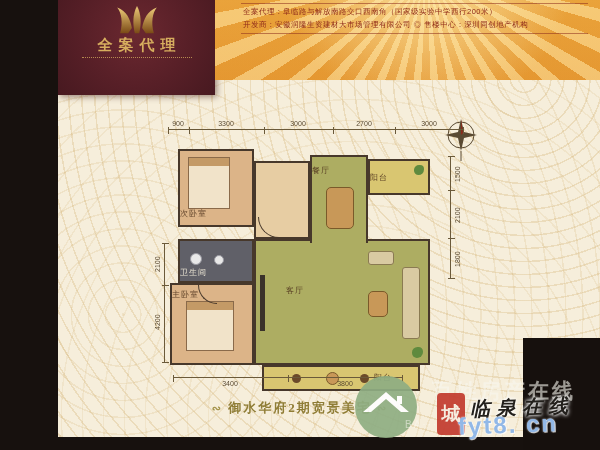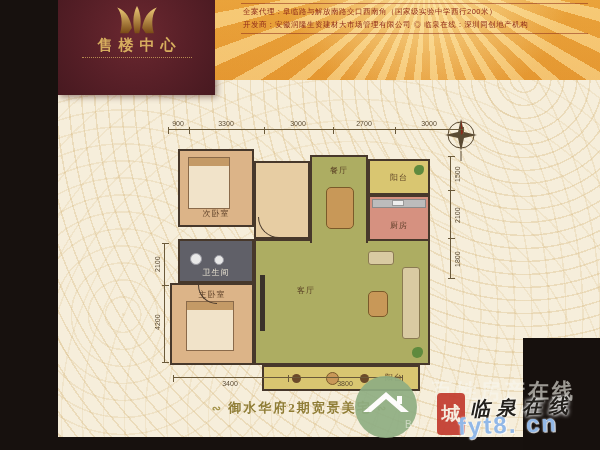--- a/index.html
+++ b/index.html
@@ -54,21 +54,21 @@
     letter-spacing:1px;color:#7d1717;line-height:21px;
   }
   .hdr-rule{height:0;border-top:1px solid rgba(140,45,30,.55);margin:3px 12px 0 26px;}
   .hdr-line{font-size:7.5px;color:#8e2a1a;padding-left:28px;margin-top:3px;letter-spacing:.5px;}
   
   .compass{position:absolute;left:382px;top:116px;width:42px;height:46px;}
   
   .plan{position:absolute;left:100px;top:113px;width:310px;height:292px;}
   .room{position:absolute;border:2px solid #47382b;box-sizing:border-box;}
   .room-label{
-    position:absolute;left:0;right:0;text-align:center;
+    position:absolute;left:0;right:0;
     font-size:8px;color:rgba(80,52,30,.9);letter-spacing:1px;
   }
   .r-bed2{left:20px;top:36px;width:76px;height:78px;background:#dcb488;}
   .r-hall{left:96px;top:48px;width:56px;height:78px;background:#e7cda3;}
   .r-dining{left:152px;top:42px;width:58px;height:88px;background:#adad62;border-bottom:none;z-index:3;}
   .r-balc-top{left:210px;top:46px;width:62px;height:36px;background:#d9c671;}
   .r-kitchen{left:210px;top:82px;width:62px;height:46px;background:#d69180;}
   .r-bath{left:20px;top:126px;width:76px;height:44px;background:#606068;}
   .r-master{left:12px;top:170px;width:84px;height:82px;background:#dcb488;}
   .r-living{left:96px;top:126px;width:176px;height:126px;background:#adad62;z-index:2;}
@@ -143,28 +143,28 @@
       <defs>
         <linearGradient id="gold" x1="0" y1="0" x2="0" y2="1">
           <stop offset="0" stop-color="#ecc977"></stop>
             <stop offset="1" stop-color="#7a4a16"></stop>
         </linearGradient>
       </defs>
       <path d="M7,38 C11,24 9,10 3,3 C16,8 21,19 23,31 L18,38 Z" fill="url(#gold)"></path>
       <path d="M30,1 C24,12 24,26 27,38 L33,38 C36,26 36,12 30,1 Z" fill="url(#gold)"></path>
       <path d="M53,38 C49,24 51,10 57,3 C44,8 39,19 37,31 L42,38 Z" fill="url(#gold)"></path>
     </svg>
-    <div class="brand-cn">售楼中心</div>
+    <div class="brand-cn">全案代理</div>
     <div class="brand-rule"></div>
   </div>
 
   <div class="header">
     <div class="hdr-rule"></div>
     <div class="hdr-line">全案代理：阜临路与解放南路交口西南角（国家级实验中学西行200米）</div>
-    <div class="hdr-line">开发商：安徽润隆生资建材大市场管理有限公司 ◎ 临泉在线：深圳同创地产机构</div>
+    <div class="hdr-line">开发商：安徽润隆生资建材大市场管理有限公司 ◎ 售楼中心：深圳同创地产机构</div>
     <div class="hdr-rule"></div>
   </div>
 
   <svg class="compass" viewBox="0 0 42 46">
     <circle cx="21" cy="19" r="13" fill="none" stroke="#5a4a32" stroke-width="1"></circle>
     <path d="M21,3 L24,16 L37,19 L24,22 L21,35 L18,22 L5,19 L18,16 Z" fill="#5a4a32"></path>
     <path d="M21,3 L23,17 L21,19 Z" fill="#8a2a1a"></path>
     <line x1="21" y1="35" x2="21" y2="45" stroke="#5a4a32" stroke-width="1"></line>
   </svg>
 
@@ -182,25 +182,20 @@
     <div class="room r-dining">
       <div class="furn table" style="left:14px;top:30px;width:28px;height:42px;"></div>
       <div class="room-label" style="top:8px;">餐厅</div>
     </div>
 
     <div class="room r-balc-top">
       <div class="furn plant" style="right:4px;top:4px;width:10px;height:10px;"></div>
       <div class="room-label" style="top:11px;">阳台</div>
     </div>
 
-    <div class="room r-kitchen">
-      <div class="furn counter" style="left:2px;top:2px;width:54px;height:9px;"></div>
-      <div class="furn sink" style="left:22px;top:3px;width:12px;height:6px;"></div>
-      <div class="room-label" style="bottom:8px;">厨房</div>
-    </div>
 
     <div class="room r-master">
       <div class="furn bed" style="left:14px;top:16px;width:48px;height:50px;">
           <div class="hb"></div>
         </div>
       <div class="room-label" style="top:4px;">主卧室</div>
     </div>
 
     <div class="room r-bath">
       <div class="furn fix" style="left:10px;top:12px;width:12px;height:12px;"></div>

